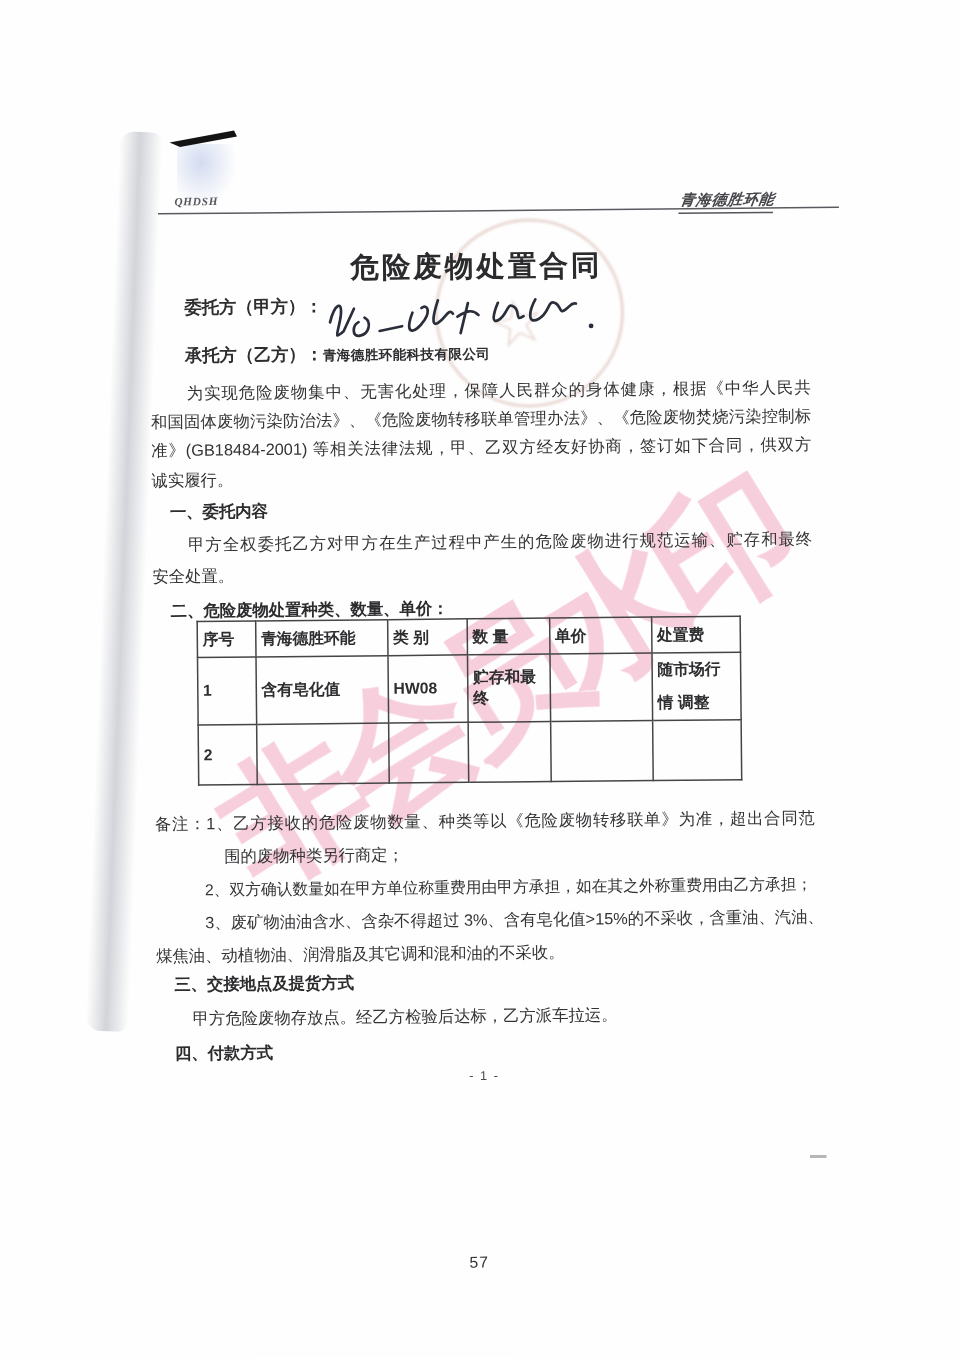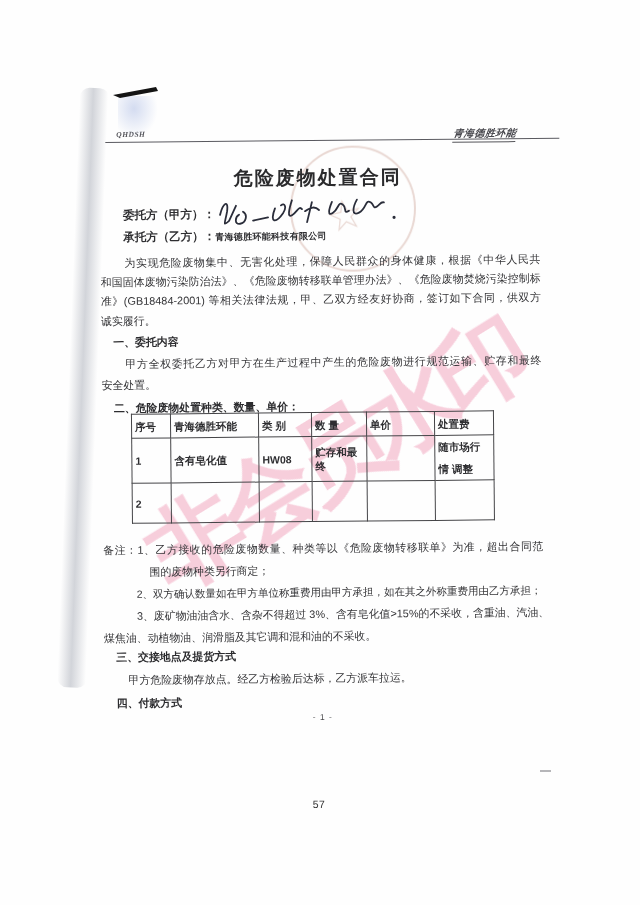--- a/index.html
+++ b/index.html
@@ -45,21 +45,21 @@
   .n4{margin-left:33px;white-space:nowrap;}
   .bindent{margin-left:24px;}
 
   table.waste{position:absolute;left:131px;top:412px;border-collapse:collapse;
               table-layout:fixed;font-size:10.5px;font-weight:700;color:#2e2e31;}
   table.waste td{border:1.3px solid #454548;text-align:left;vertical-align:middle;
                  padding:0 3px;line-height:14px;overflow:hidden;}
   .rh{height:24px;} .r1{height:44px;} .r2{height:40px;}
 
   .footer-page{left:100px;top:712px;width:440px;text-align:center;font-size:8.5px;color:#4a4a4d;letter-spacing:1px;}
-  .sheet-num{left:309px;top:798px;font-size:10.5px;color:#333;letter-spacing:0.5px;}
+  .sheet-num{left:309px;top:836px;font-size:10.5px;color:#333;letter-spacing:0.5px;}
 
   
   .edge-shadow{left:80px;top:88px;width:30px;height:600px;z-index:4;
      background:linear-gradient(to right,rgba(255,255,255,0),rgba(138,144,158,0.38) 45%,rgba(245,245,247,0) 95%);
      transform:rotate(2.2deg);transform-origin:top center;border-radius:10px;}
   .smudge{left:118px;top:96px;width:40px;height:42px;z-index:4;
      background:radial-gradient(ellipse at 40% 30%,rgba(148,168,220,0.40),rgba(148,168,220,0) 70%);}
   .dash-artifact{left:540px;top:770px;width:11px;height:2px;background:#8f8f93;opacity:0.65;z-index:4;}
 </style>
 </head>
@@ -75,21 +75,21 @@
     </div>
 
     <div class="content">
 
       <div class="abs hdr-code">QHDSH</div>
       <div class="abs hdr-rule"></div>
       <div class="abs hdr-brand">青海德胜环能</div>
 
       <div class="abs title">危险废物处置合同</div>
 
-      <div class="abs party" style="top:206px;">
+      <div class="abs party" style="top:196px;">
         <span>委托方（甲方）：</span>
       </div>
 
       <svg class="abs sig" width="190" height="42" viewBox="0 0 190 42">
         <g fill="none" stroke="#2a2d3a" stroke-width="1.8" stroke-linecap="round" stroke-linejoin="round">
           <path d="M6,26 c3,-12 9,-16 7,-3 c-2,11 -5,15 2,9 l7,-15 m3,9 c-4,2 -5,10 1,9 c6,-1 8,-9 3,-12 m10,9 l15,-3 m7,-9 c-6,15 1,15 8,5 c4,-6 2,-11 -2,-8"></path>
           <path d="M78,12 c-3,9 -5,18 0,15 c5,-3 7,-10 10,-6 m10,-7 l-5,20 m-2,-11 c6,-4 10,-5 14,-1"></path>
           <path d="M118,14 c-3,7 -5,15 1,11 c6,-4 5,-12 10,-8 c4,3 0,10 6,6 m8,-11 c-4,7 -6,17 2,13 c8,-4 6,-14 12,-10 c3,2 2,7 6,4 c3,-2 4,-5 7,-4"></path>
           <circle cx="180" cy="30" r="1.6" fill="#2a2d3a" stroke="none"></circle>
         </g>

